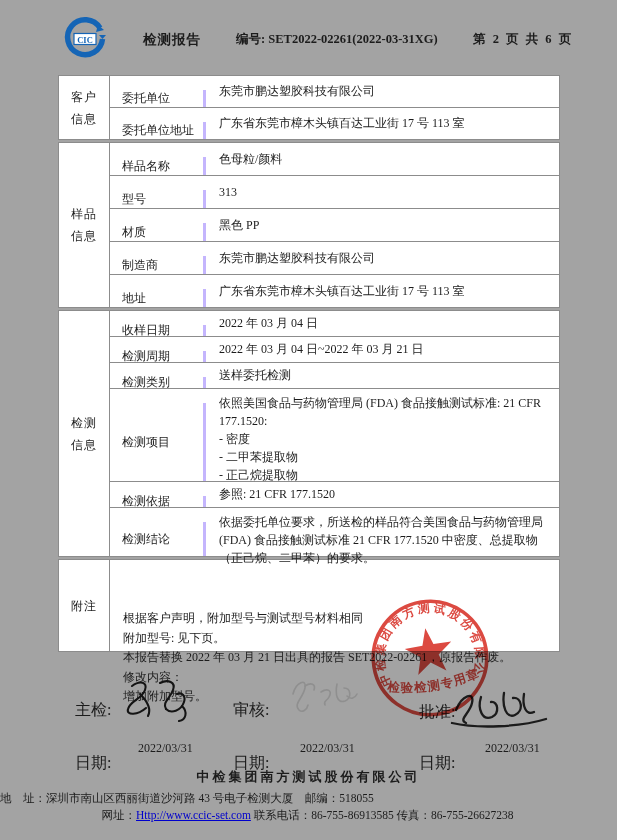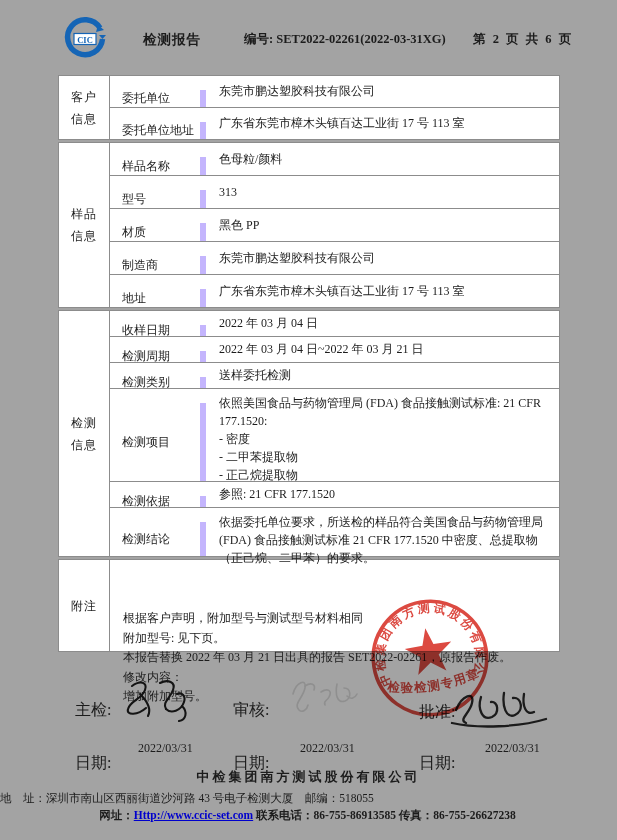--- a/index.html
+++ b/index.html
@@ -7,54 +7,54 @@
     position:relative;
     width:617px;height:840px;
     background:#a3a3a3;
     font-family:"Liberation Serif","DejaVu Serif",serif;
     color:#1c1c1c;
     overflow:hidden;
   }
   
   .hdr-logo{position:absolute;left:62px;top:16px;width:46px;height:46px;}
   .hdr-title{position:absolute;left:143px;top:31px;font-size:13.5px;font-weight:bold;letter-spacing:1px;}
-  .hdr-no{position:absolute;left:244px;top:31px;font-size:12.5px;font-weight:bold;}
+  .hdr-no{position:absolute;left:236px;top:31px;font-size:12.5px;font-weight:bold;}
   .hdr-page{position:absolute;left:473px;top:31px;font-size:12.5px;font-weight:bold;letter-spacing:2px;}
   
   .report-table{position:absolute;left:58px;top:75px;width:502px;}
   .section{display:flex;border:1px solid #8c8c8c;margin-bottom:2px;background:#fff;}
   .sec-label{
     width:50px;flex:0 0 50px;border-right:1px solid #8c8c8c;
     display:flex;flex-direction:column;justify-content:center;align-items:center;
     font-size:12px;line-height:22px;letter-spacing:1px;
   }
   .sec-rows{flex:1;display:flex;flex-direction:column;}
   .trow{display:flex;border-top:1px solid #8c8c8c;}
   .trow:first-child{border-top:none;}
   .cell{font-size:12px;}
   .cell.field{
-    width:96px;flex:0 0 96px;border-right:6px solid #c4b5fd;
+    width:96px;flex:0 0 96px;border-right:3px solid #c4b5fd;
     display:flex;align-items:center;padding-left:12px;box-sizing:border-box;margin-top:14px;
   }
   .cell.value{flex:1;display:flex;align-items:center;padding-left:13px;padding-right:8px;box-sizing:border-box;}
   .cell.value.multiline{display:block;padding-top:5px;line-height:18px;}
   .cell.value.para{display:block;padding-top:5px;line-height:18px;}
   .note-cell{flex:1;font-size:12px;line-height:18.5px;padding:5px 10px 4px 13px;box-sizing:border-box;margin-top:44px;}
   .note-cell div{margin-bottom:1px;}
   
   .sig-label{position:absolute;font-size:16px;}
   .sig-svg{position:absolute;}
   .date-label{position:absolute;font-size:16px;margin-top:12px;}
   .date-value{position:absolute;font-size:12px;}
   
   .stamp{position:absolute;left:366px;top:594px;width:128px;height:128px;mix-blend-mode:multiply;opacity:.92;}
   
   .foot-company{position:absolute;left:0;top:768px;width:617px;text-align:center;font-size:13px;font-weight:bold;letter-spacing:3px;}
   .foot-line1{position:absolute;left:0;top:791px;width:617px;text-align:left;font-size:11.5px;}
-  .foot-line2{position:absolute;left:0;top:808px;width:615px;text-align:center;font-size:11.5px;font-weight:bold;}
+  .foot-line2{position:absolute;left:0;top:808px;width:615px;text-align:center;font-size:11.5px;}
   .foot-link{color:#0000cc;text-decoration:underline;}
 </style>
 </head>
 <body>
 
 <div class="page">
 
   <svg class="hdr-logo" viewBox="0 0 46 46">
     <g fill="none" stroke="#1565b6">
       <path d="M 38,12 A 17.5,17.5 0 1 0 40.5,23" stroke-width="5.5"></path>

